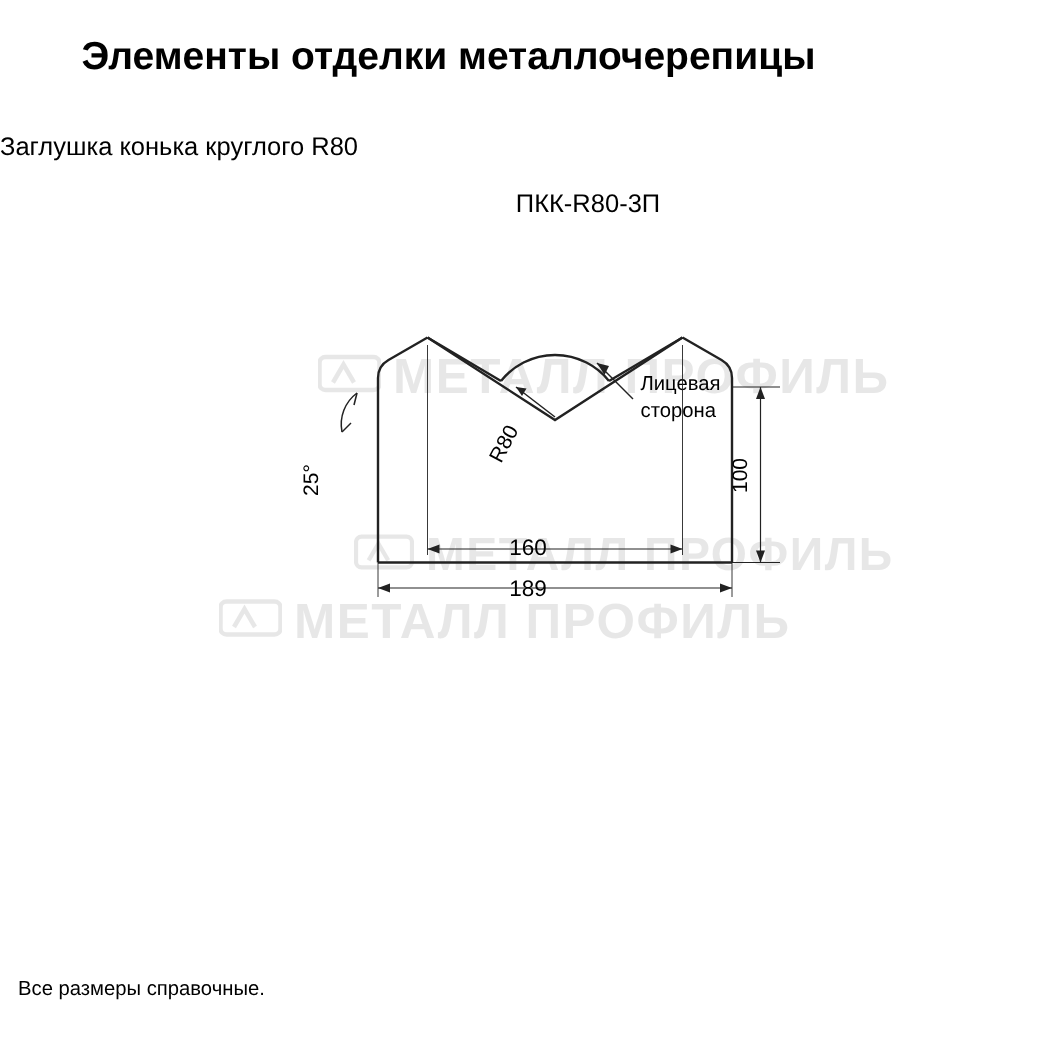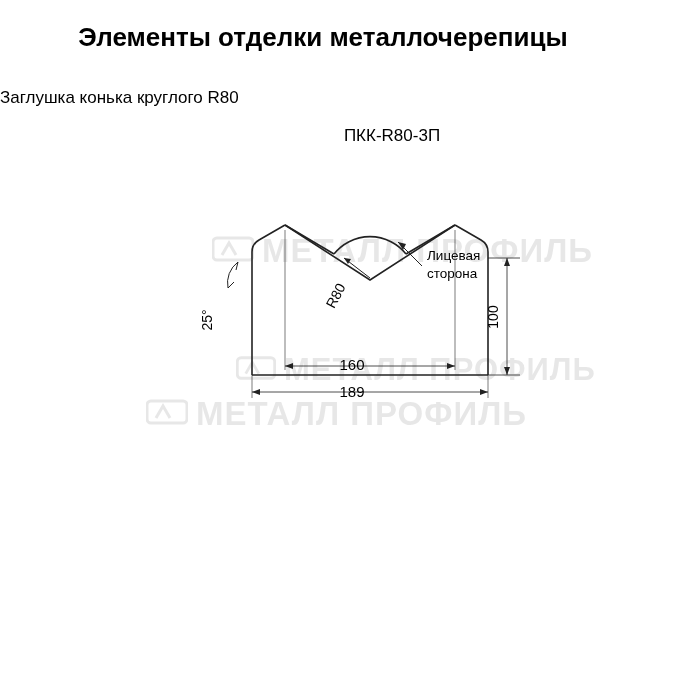--- a/index.html
+++ b/index.html
@@ -23,21 +23,20 @@
   .title {
     position: absolute;
     top: 22px;
     left: 0;
     width: 598px;
     text-align: center;
     font-size: 26px;
     font-weight: bold;
     letter-spacing: 0px;
     color: #000;
-    padding-left: 24px;
   }
   .subtitle {
     position: absolute;
     top: 88px;
     left: 0;
     width: 700px;
     font-size: 17px;
     color: #000;
   }
   .code {
@@ -200,14 +199,15 @@
         <path d="M252 222 L260 219 L260 225 Z" fill="#222"></path>
         <path d="M488 222 L480 219 L480 225 Z" fill="#222"></path>
         <line x1="252" y1="205" x2="252" y2="228" stroke="#222" stroke-width="0.6"></line>
         <line x1="488" y1="205" x2="488" y2="228" stroke="#222" stroke-width="0.6"></line>
       </g>
       <text x="352" y="227" font-size="15" text-anchor="middle">189</text>
 
     </svg>
   </div>
 
+  <div class="footer footer1">Все размеры справочные.</div>
 
 </div>
 
 </body></html>

